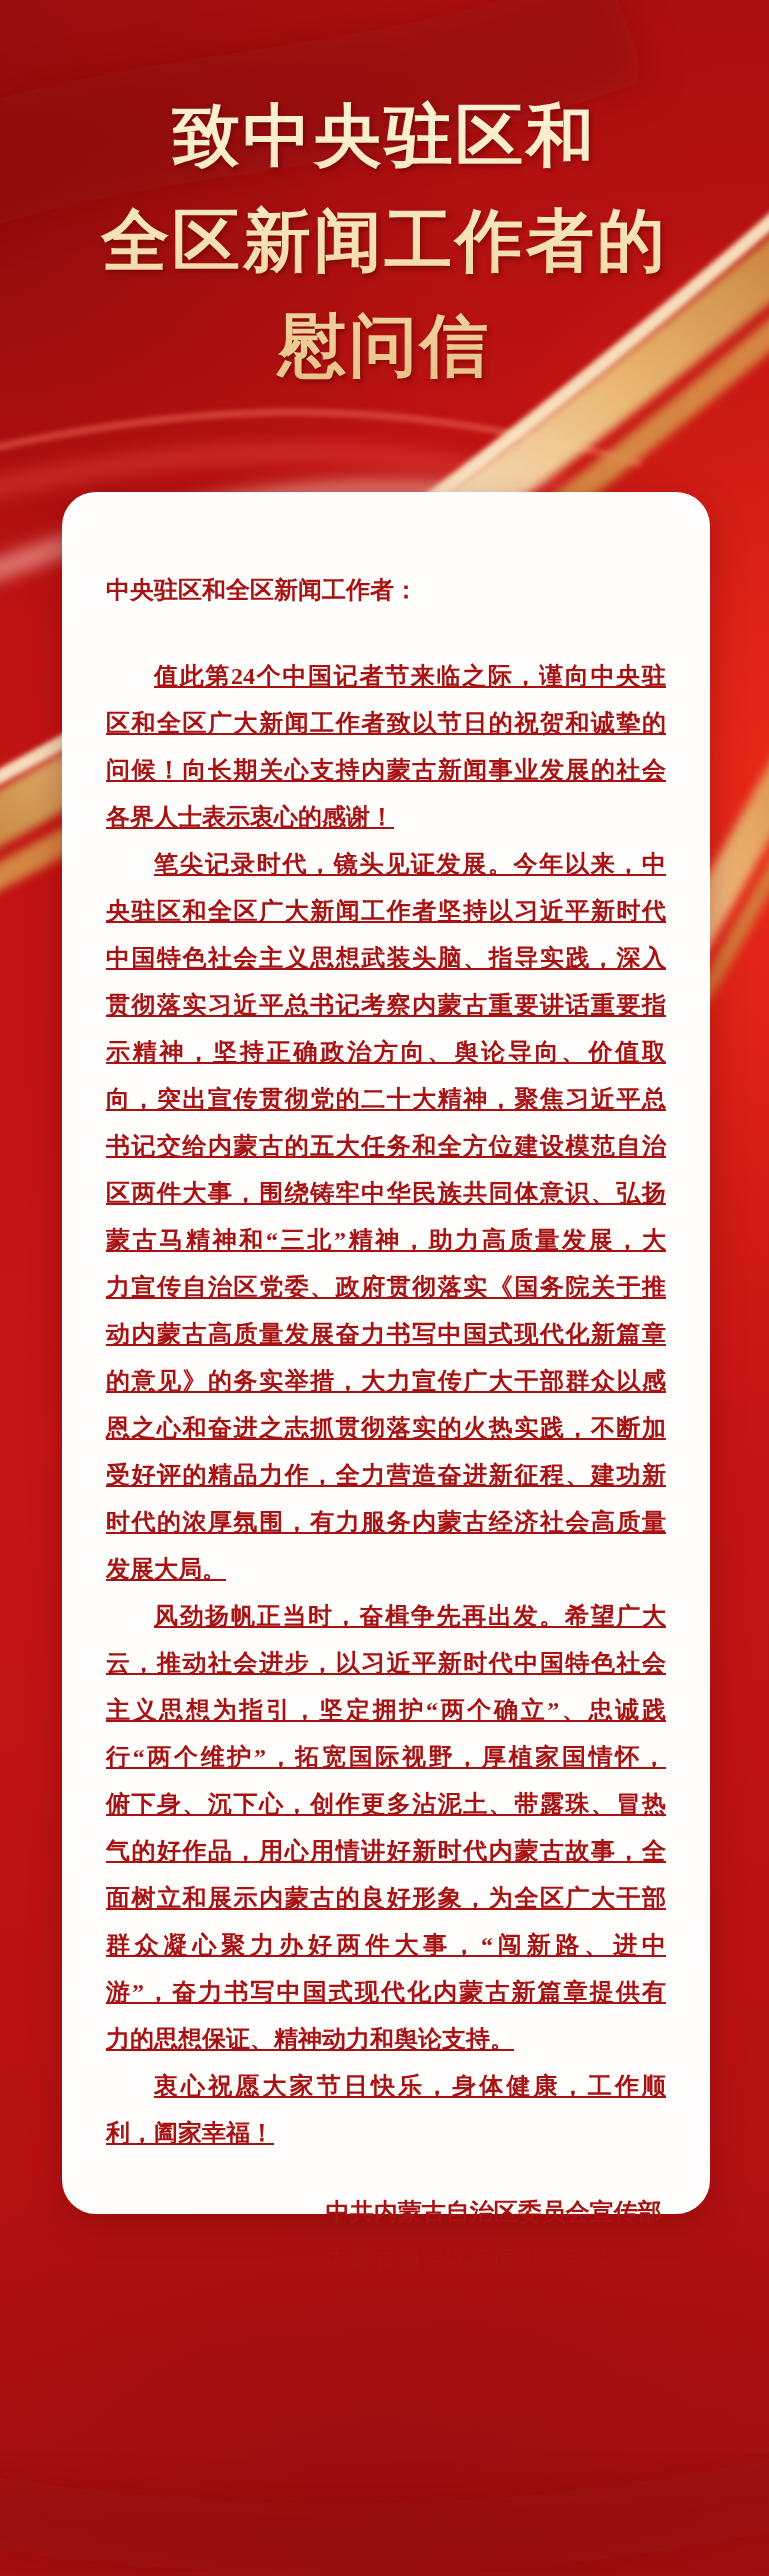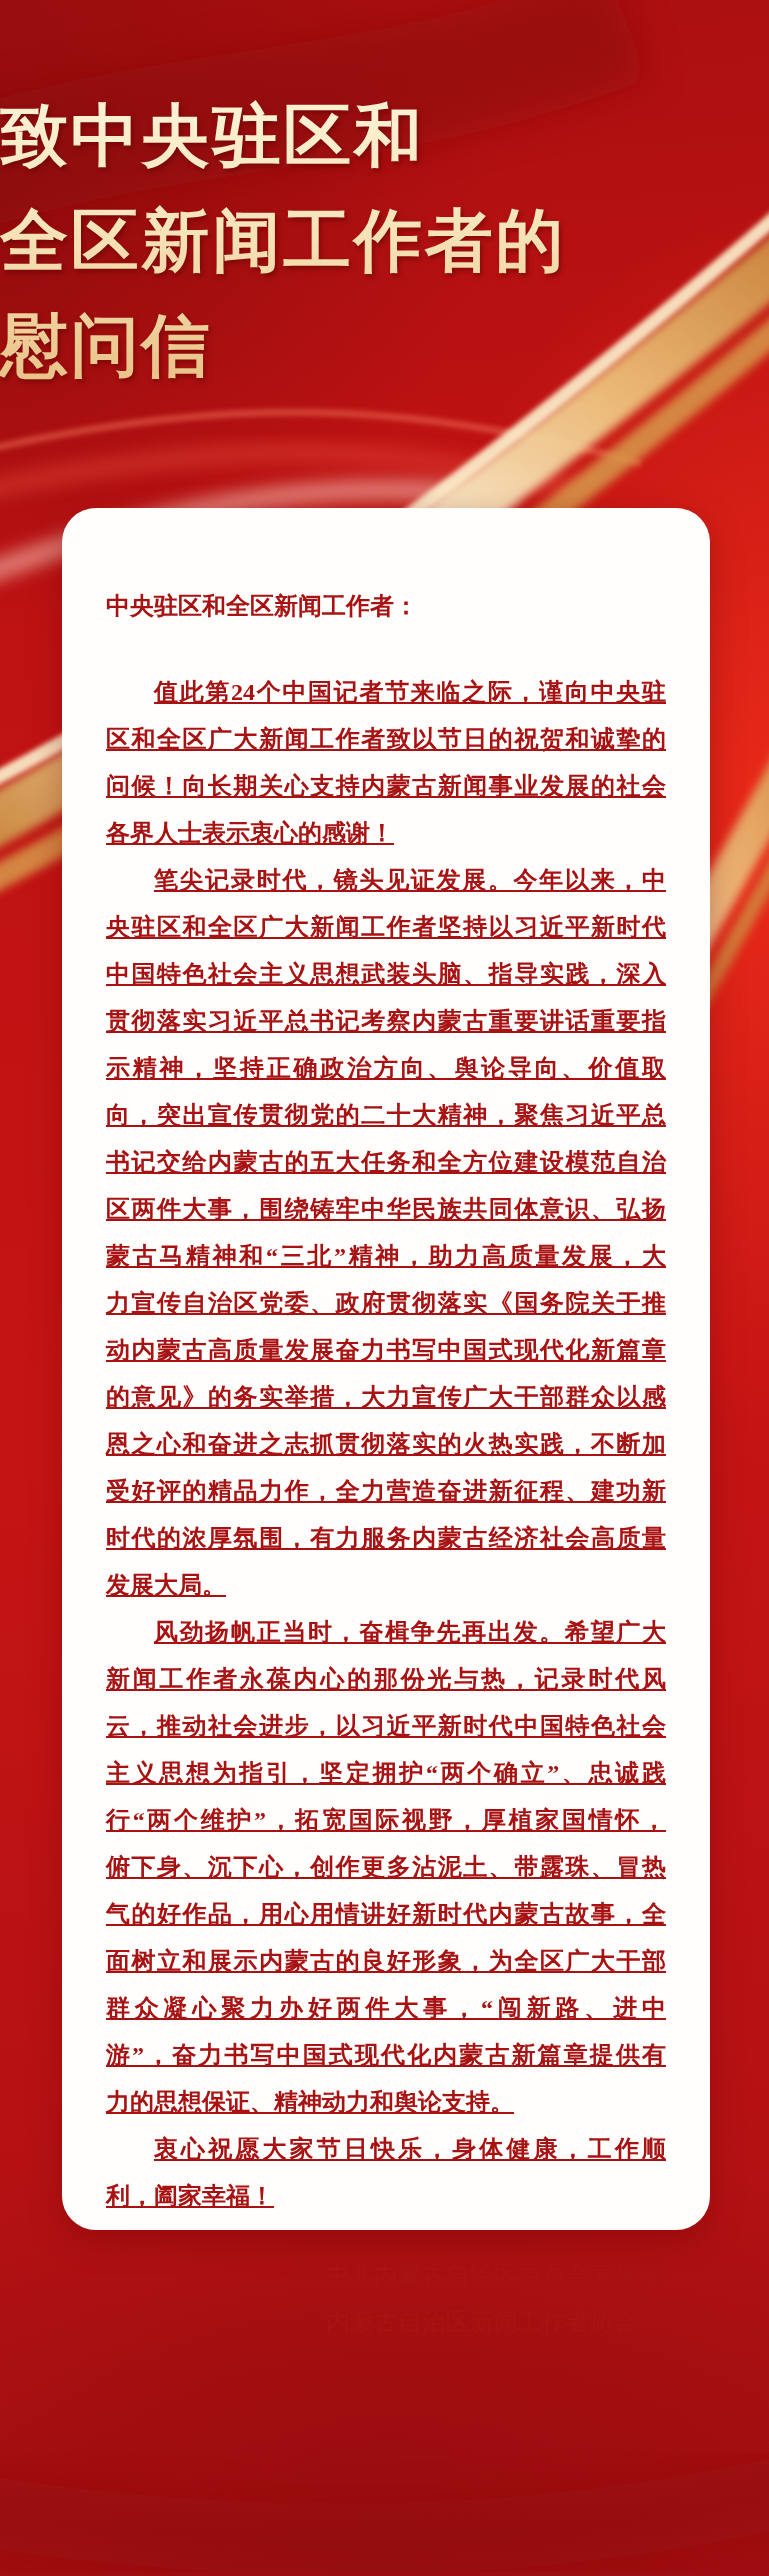--- a/index.html
+++ b/index.html
@@ -16,28 +16,28 @@
     width:769px;height:2576px;position:relative;overflow:hidden;
     font-family:"Liberation Serif","DejaVu Serif",serif;
     background:
       radial-gradient(641px 997px at 798px 819px, rgba(238,44,26,.95) 0%, rgba(238,44,26,0) 62%),
       radial-gradient(784px 641px at -57px 185px, rgba(140,11,12,.9) 0%, rgba(140,11,12,0) 70%),
       radial-gradient(855px 570px at 385px 2529px, rgba(150,12,14,.8) 0%, rgba(150,12,14,0) 75%),
       linear-gradient(175deg,#a90f10 0%,#bd1212 18%,#c51414 55%,#b31113 86%,#a30f12 100%);
   }
   .bg-art{position:absolute;inset:0;pointer-events:none;}
   .title{
-    position:absolute;top:84px;left:0;width:769px;
+    position:absolute;top:84px;left:0;width:769px;text-align:center;
     font-size:68px;line-height:105px;font-weight:900;letter-spacing:2.8px;
     background:linear-gradient(180deg,var(--title-gold-light) 10%,#f6e4ba 45%,var(--title-gold-dark) 95%);
     -webkit-background-clip:text;background-clip:text;color:transparent;
     filter:drop-shadow(2.1px 3.6px 2.8px rgba(96,0,0,.55));
   }
   .card{
-    position:absolute;left:62px;top:508px;width:648px;height:1722px;
+    position:absolute;left:62px;top:492px;width:648px;height:1722px;
     box-sizing:border-box;padding:75px 44px 0 44px;
     background:var(--card-white);border-radius:34px;
     box-shadow:0 10px 33px rgba(110,0,0,.35);
   }
   .card, .card *{color:var(--letter-text-red);font-weight:700;}
   .salutation{font-size:24px;line-height:47px;margin-bottom:39px;text-align:left;}
   .letter-line{font-size:24px;line-height:47px;text-align:justify;text-align-last:justify;text-decoration:underline;}
   .letter-line.first{text-indent:2em;}
   .letter-line.last{text-align-last:left;}
   .signature{
@@ -112,21 +112,20 @@
       <div class="letter-line">区两件大事，围绕铸牢中华民族共同体意识、弘扬</div>
       <div class="letter-line">蒙古马精神和“三北”精神，助力高质量发展，大</div>
       <div class="letter-line">力宣传自治区党委、政府贯彻落实《国务院关于推</div>
       <div class="letter-line">动内蒙古高质量发展奋力书写中国式现代化新篇章</div>
       <div class="letter-line">的意见》的务实举措，大力宣传广大干部群众以感</div>
       <div class="letter-line">恩之心和奋进之志抓贯彻落实的火热实践，不断加</div>
       <div class="letter-line">受好评的精品力作，全力营造奋进新征程、建功新</div>
       <div class="letter-line">时代的浓厚氛围，有力服务内蒙古经济社会高质量</div>
       <div class="letter-line last">发展大局。</div>
       <div class="letter-line first">风劲扬帆正当时，奋楫争先再出发。希望广大</div>
-      <div class="letter-line">新闻工作者永葆内心的那份光与热，记录时代风</div>
       <div class="letter-line">云，推动社会进步，以习近平新时代中国特色社会</div>
       <div class="letter-line">主义思想为指引，坚定拥护“两个确立”、忠诚践</div>
       <div class="letter-line">行“两个维护”，拓宽国际视野，厚植家国情怀，</div>
       <div class="letter-line">俯下身、沉下心，创作更多沾泥土、带露珠、冒热</div>
       <div class="letter-line">气的好作品，用心用情讲好新时代内蒙古故事，全</div>
       <div class="letter-line">面树立和展示内蒙古的良好形象，为全区广大干部</div>
       <div class="letter-line">群众凝心聚力办好两件大事，“闯新路、进中</div>
       <div class="letter-line">游”，奋力书写中国式现代化内蒙古新篇章提供有</div>
       <div class="letter-line last">力的思想保证、精神动力和舆论支持。</div>
       <div class="letter-line first">衷心祝愿大家节日快乐，身体健康，工作顺</div>

